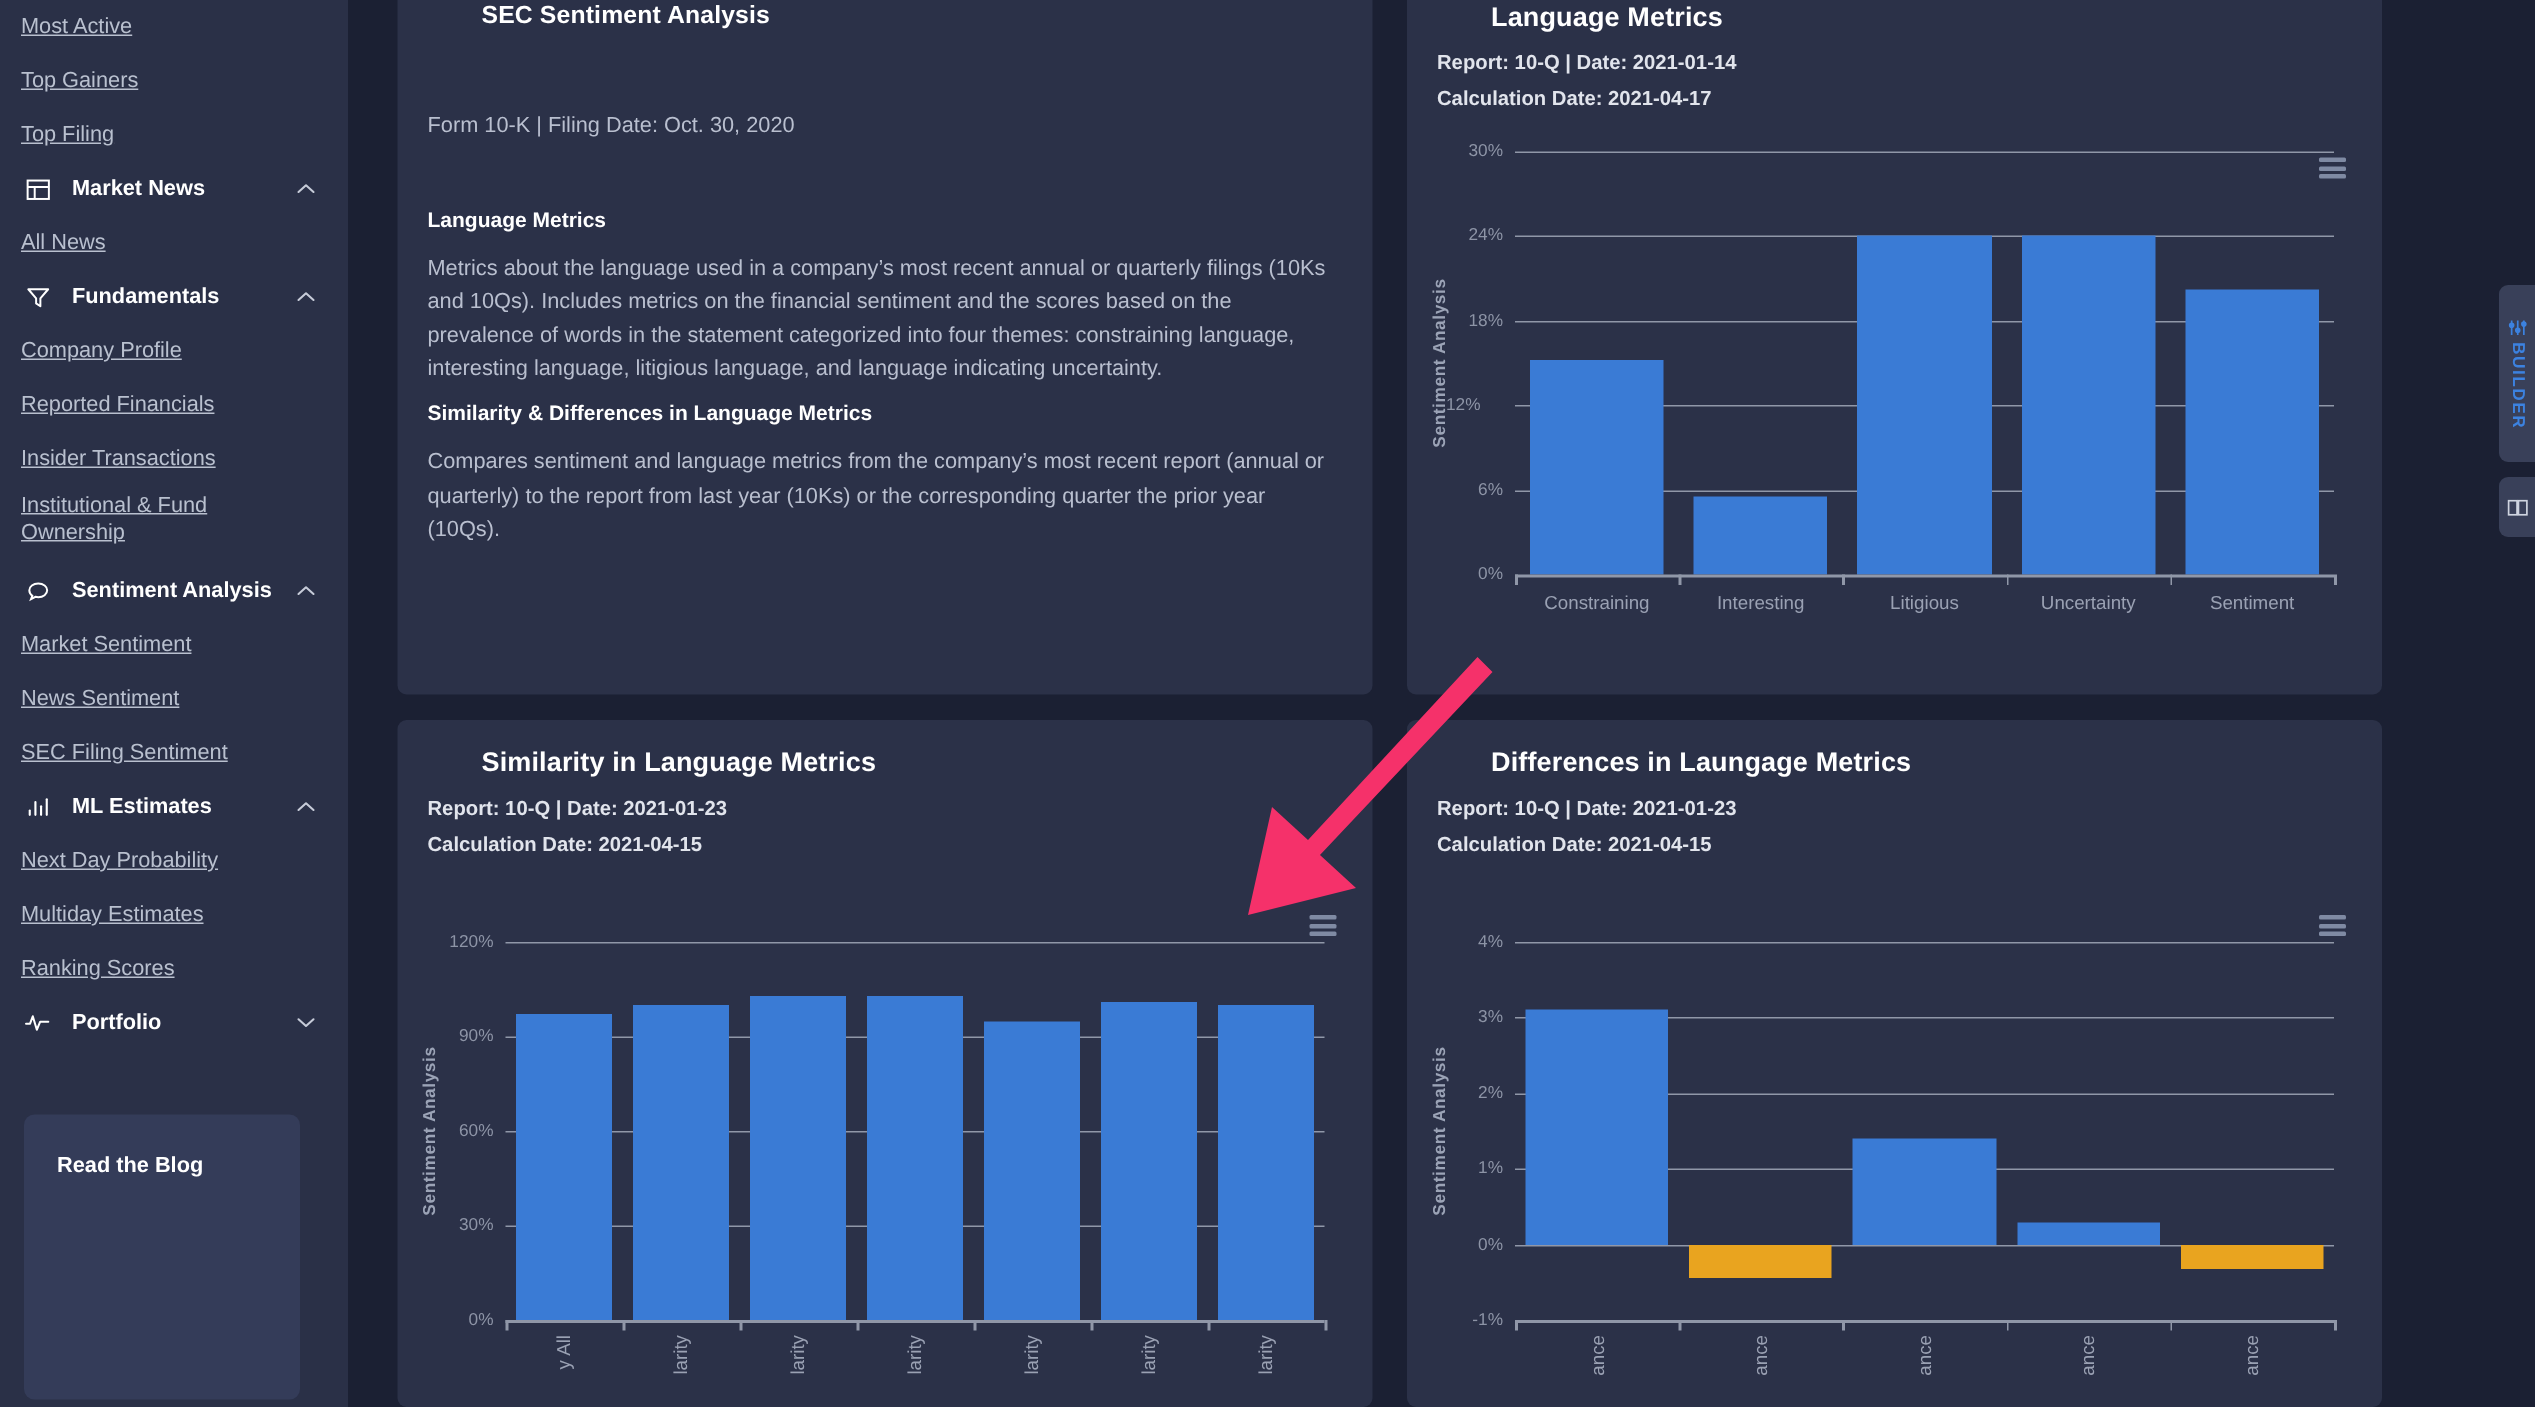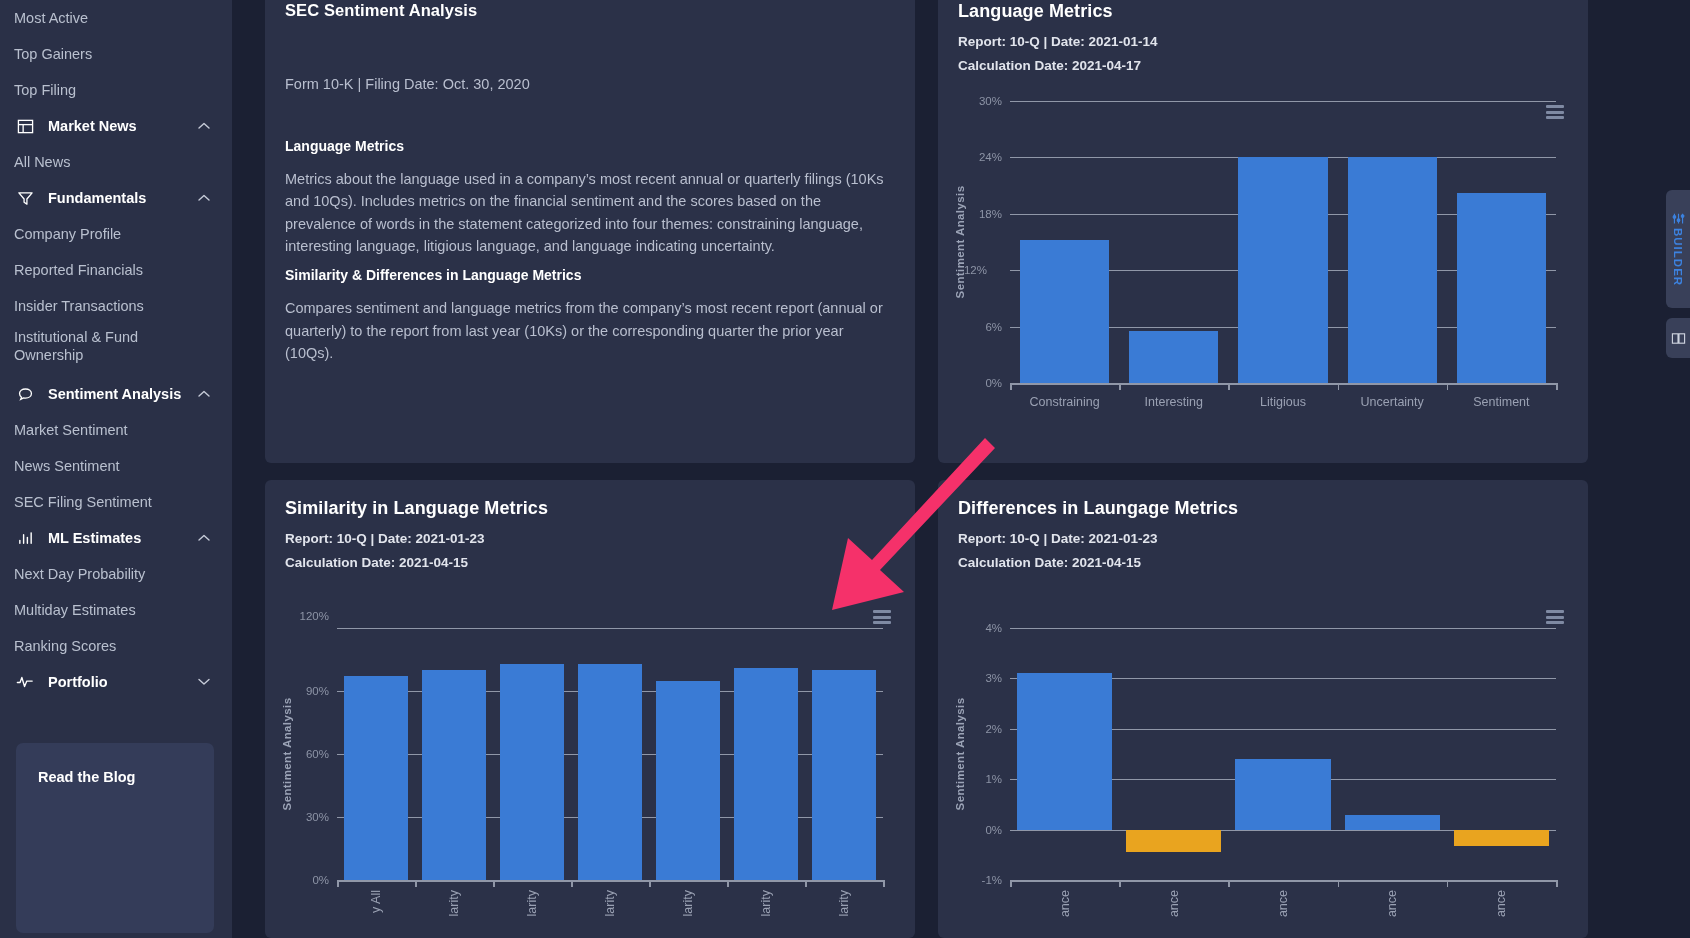--- a/index.html
+++ b/index.html
@@ -20,40 +20,40 @@
     overflow: hidden;
   }
   .nav-item {
     display: flex; align-items: center;
     height: 36px;
     padding-left: 14px;
     font-size: 14.5px;
     color: #c6cbd8;
     cursor: pointer;
   }
-  .nav-item.sub { color: #b9c0cf; height: 36px; }
+  .nav-item.sub { color: #b9c0cf; height: 36px; text-decoration: underline; }
   .nav-item.sub.tall { height: 52px; line-height: 1.25; align-items: flex-start; padding-top: 4px; }
   .nav-item.group { color: #ffffff; font-weight: bold; font-size: 14.5px; }
   .nav-item.group .nv-ico {
     width: 22px; height: 22px; margin-right: 12px;
     display: inline-flex; align-items: center; justify-content: center;
     flex: 0 0 22px;
   }
   .nv-ico svg { display: block; }
   .nav-item.group .caret {
     margin-left: auto; margin-right: 22px;
     color: #c6cbd8;
     display: inline-flex; align-items: center;
   }
   .nav-label { white-space: pre-line; }
 
   #blog-card {
     position: absolute;
     left: 16px; top: 743px;
-    width: 198px; height: 190px;
+    width: 184px; height: 190px;
     background: #343c59;
     border-radius: 7px;
     padding: 26px 22px 0 22px;
   }
   #blog-card h4 { font-size: 14.5px; color: #ffffff; font-weight: bold; margin-bottom: 13px; }
   #blog-card p { font-size: 14px; color: #e3e6ed; line-height: 1.33; font-weight: bold; }
 
   
   #main {
     flex: 1 1 auto; height: 938px;
@@ -71,21 +71,21 @@
   .card {
     background: #2b3148;
     border-radius: 6px;
     position: relative;
     overflow: hidden;
   }
   .card.r1 { height: 480px; margin-top: -17px; }
   .card.r2 { height: 458px; }
 
   .card-pad { padding: 18px 20px 0 20px; }
-  .card-title { font-size: 16.5px; font-weight: bold; color: #ffffff; letter-spacing: .1px; }
+  .card-title { font-size: 16.5px; font-weight: bold; color: #ffffff; letter-spacing: .1px; margin-left: 36px; }
   .card-title.lg { font-size: 18px; }
   .card-meta { font-size: 13.5px; color: #e1e4ec; font-weight: bold; margin-top: 12px; }
   .card-meta.m2 { margin-top: 9px; }
 
   
   .doc-line { font-size: 14.5px; color: #b9bfcf; margin-top: 56px; }
   .doc-h { font-size: 14px; font-weight: bold; color: #ffffff; margin-top: 46px; }
   .doc-p { font-size: 14.5px; color: #b9bfcf; line-height: 1.54; margin-top: 14px; max-width: 600px; }
   .doc-h2 { font-size: 14px; font-weight: bold; color: #ffffff; margin-top: 10px; }
 
@@ -360,21 +360,21 @@
           </div>
         <div class="ylabel" style="left: 16px; top: 144px; transform: translateY(-50%) rotate(180deg);">Sentiment Analysis</div>
             <div class="ytick" style="top: 270px; left: 24px; width: 40px;">0%</div>
             <div class="gridline" style="top: 207px; left: 72px; width: 546px;"></div>
             <div class="ytick" style="top: 207px; left: 24px; width: 40px;">30%</div>
             <div class="gridline" style="top: 144px; left: 72px; width: 546px;"></div>
             <div class="ytick" style="top: 144px; left: 24px; width: 40px;">60%</div>
             <div class="gridline" style="top: 81px; left: 72px; width: 546px;"></div>
             <div class="ytick" style="top: 81px; left: 24px; width: 40px;">90%</div>
             <div class="gridline" style="top: 18px; left: 72px; width: 546px;"></div>
-            <div class="ytick" style="top: 6px; left: 24px; width: 40px;">120%</div>
+            <div class="ytick" style="top: 18px; left: 24px; width: 40px;">120%</div>
             <div class="bar" style="left: 79px; top: 66.3px; width: 64px; height: 203.7px; background: rgb(58, 123, 213);"></div>
             <div class="bar" style="left: 157px; top: 60px; width: 64px; height: 210px; background: rgb(58, 123, 213);"></div>
             <div class="bar" style="left: 235px; top: 53.7px; width: 64px; height: 216.3px; background: rgb(58, 123, 213);"></div>
             <div class="bar" style="left: 313px; top: 53.7px; width: 64px; height: 216.3px; background: rgb(58, 123, 213);"></div>
             <div class="bar" style="left: 391px; top: 70.5px; width: 64px; height: 199.5px; background: rgb(58, 123, 213);"></div>
             <div class="bar" style="left: 469px; top: 57.9px; width: 64px; height: 212.1px; background: rgb(58, 123, 213);"></div>
             <div class="bar" style="left: 547px; top: 60px; width: 64px; height: 210px; background: rgb(58, 123, 213);"></div>
             <div class="axisline" style="left: 72px; top: 270px; width: 546px;"></div>
             <div class="tickmark" style="left: 72px; top: 270px; height: 7px;"></div>
             <div class="tickmark" style="left: 150px; top: 270px; height: 7px;"></div>

